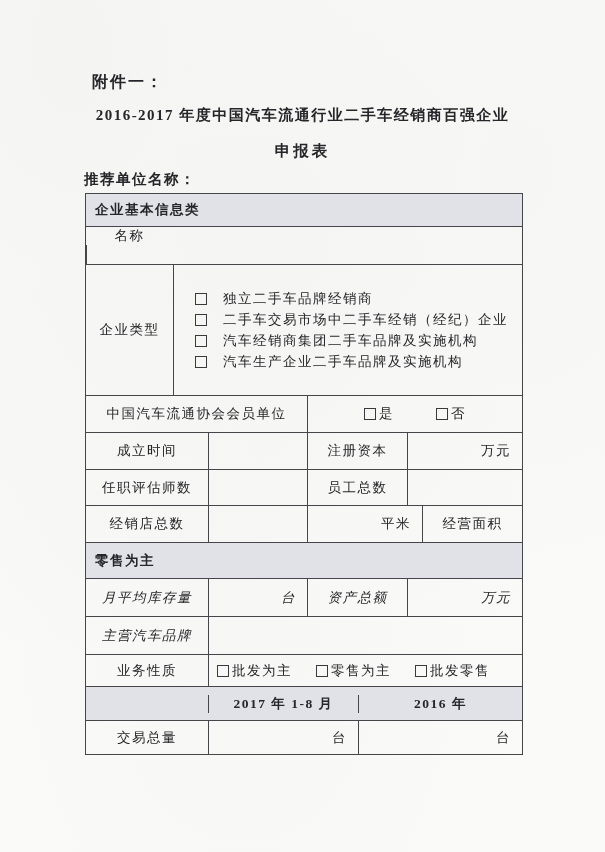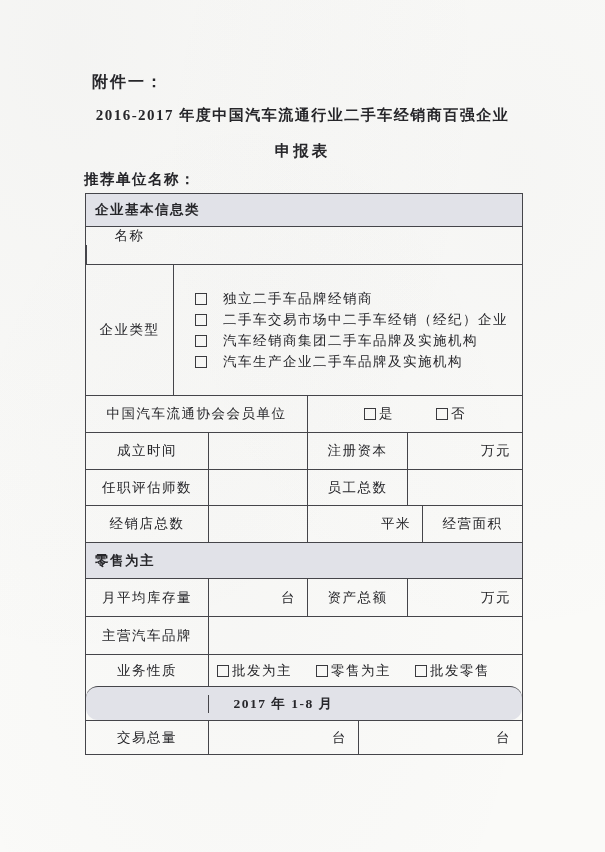--- a/index.html
+++ b/index.html
@@ -55,21 +55,21 @@
     font-weight:bold;
     padding-left:9px;
     height:32px;
     align-items:center;
     display:flex;
   }
   .h-name{height:38px;flex-direction:column;}
   .h-type{height:131px;}
   .h-37{height:37px;}
   .h-36{height:36px;}
-  .h-38{height:38px;}
+  .h-38{height:38px;font-style:italic;}
   .h-32{height:32px;}
   .h-34{height:34px;}
 
   .c-small{width:87px;justify-content:center;}
   .c-l1{width:122px;justify-content:center;}
   .c-v1{width:99px;}
   .c-l2{width:100px;justify-content:center;}
   .c-v2{flex:1;}
   .c-wide-l{width:221px;justify-content:center;}
   .c-wide-v{flex:1;}
@@ -195,23 +195,24 @@
           <span class="cb"></span>
           <span>零售为主</span>
         </span>
         <span class="opt-inline">
           <span class="cb"></span>
           <span>批发零售</span>
         </span>
       </div>
     </div>
 
-    <div class="row band h-34" style="padding-left:0;font-weight:bold;border-radius:12px;">
+    <div class="row band h-34" style="padding-left:0;font-weight:bold;">
       <div class="cell c-b1"></div>
       <div class="cell c-b2 center">2017 年 1-8 月</div>
+      <div class="cell c-b3 center">2016 年</div>
     </div>
 
     <div class="row h-34">
       <div class="cell c-b1">交易总量</div>
       <div class="cell c-b2 unit-right">台</div>
       <div class="cell c-b3 unit-right">台</div>
     </div>
 
   </div>
 </div>

